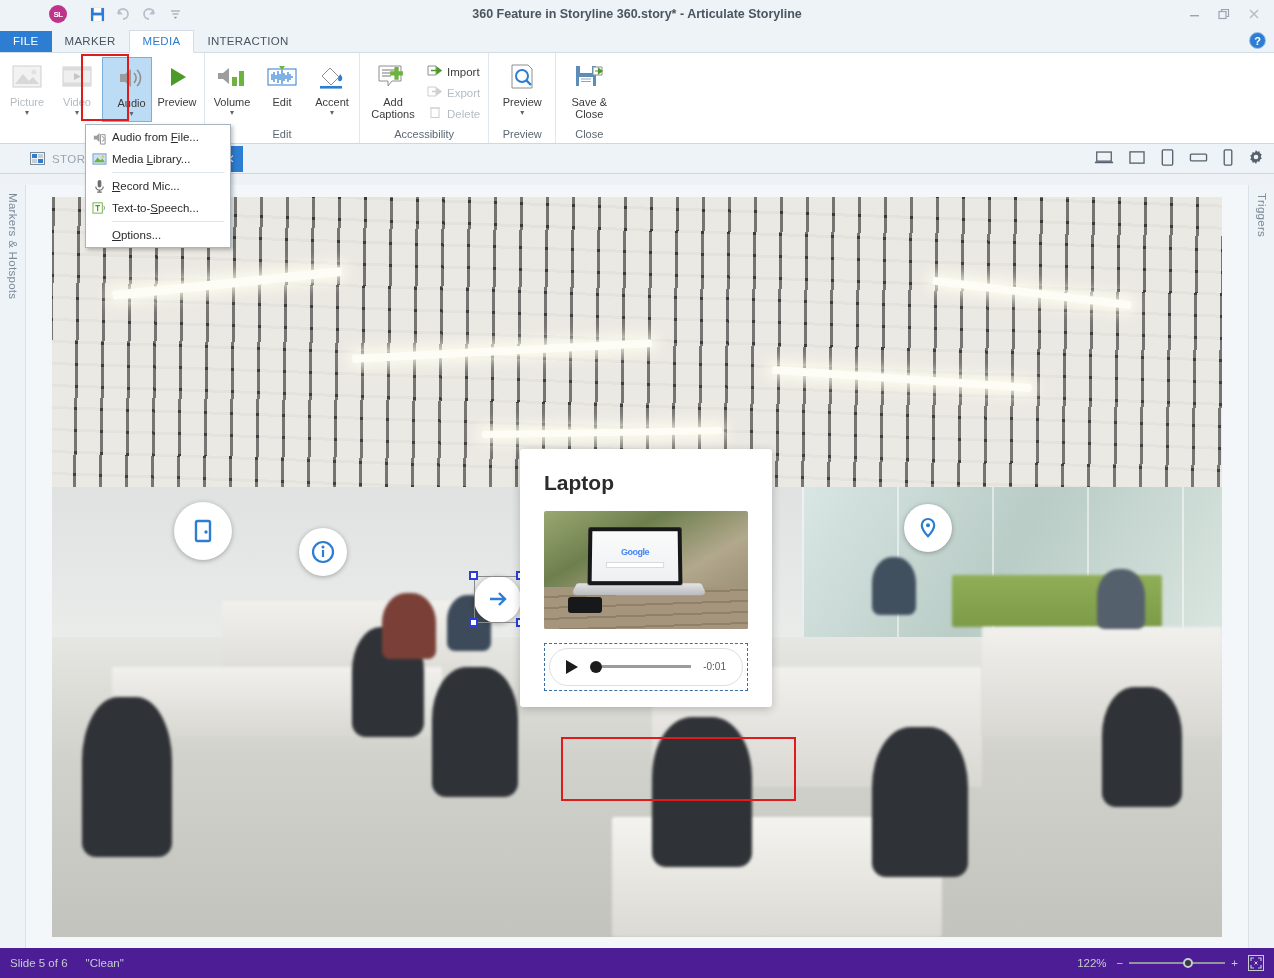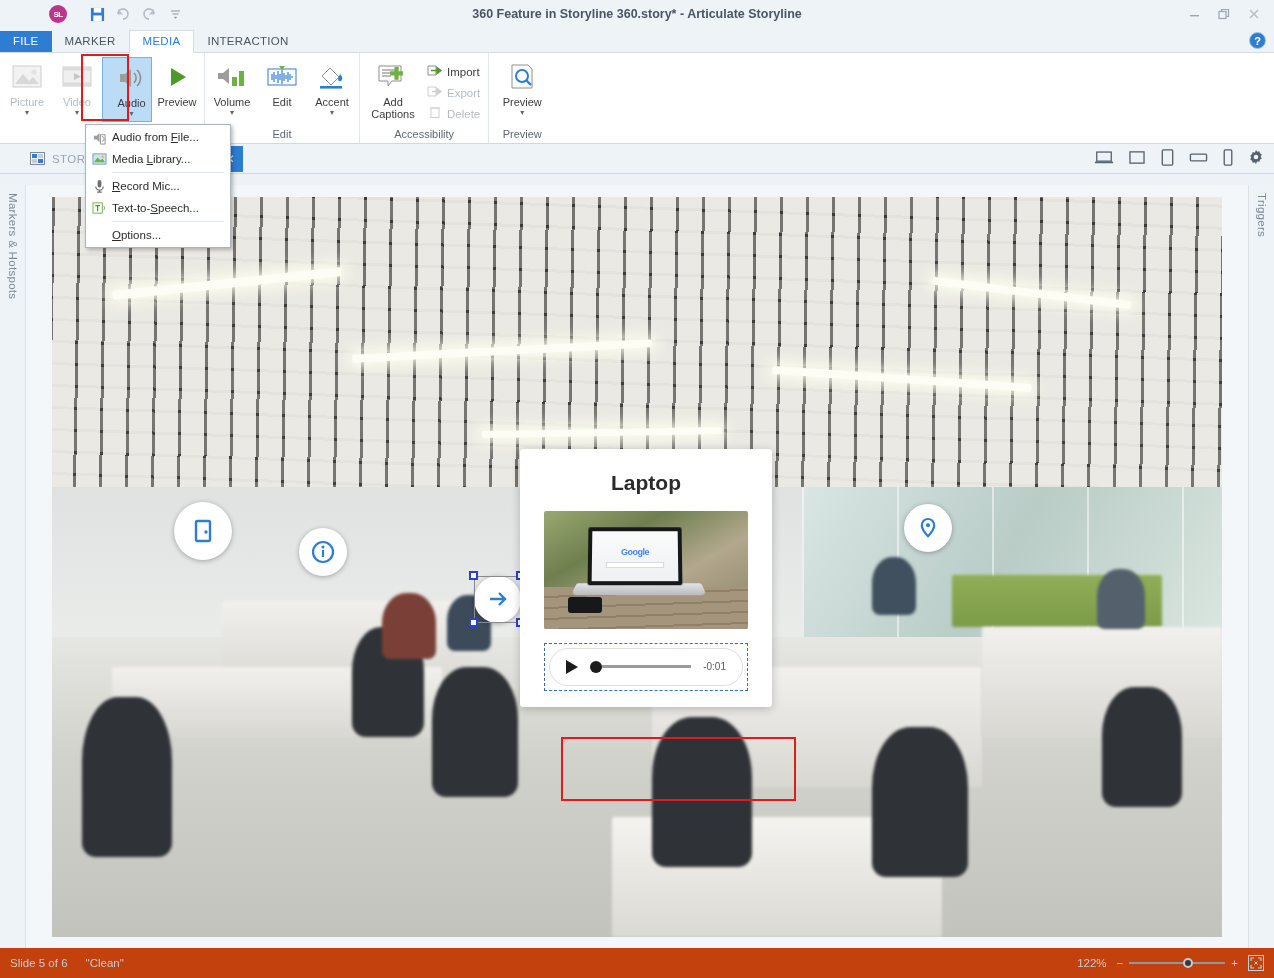--- a/index.html
+++ b/index.html
@@ -132,21 +132,20 @@
 
   
   .canvas-area {
     position: absolute; left: 26px; right: 26px; top: 185px; bottom: 30px;
     background: #f4f7fa; display: flex; align-items: center; justify-content: center;
   }
   .slide {
     position: relative; width: 1170px; height: 740px;
     background: linear-gradient(#cfd3d4, #c6cbcc);
     overflow: hidden;
-    text-align: center;
   }
 
   
   .ceiling {
     position:absolute; left:0; right:0; top:0; height:300px;
     background:
       repeating-linear-gradient(91deg, rgba(40,40,40,.55) 0 3px, rgba(236,234,228,.95) 3px 26px),
       repeating-linear-gradient(2deg, rgba(40,40,40,.45) 0 3px, rgba(222,220,214,.9) 3px 22px),
       linear-gradient(#6e6e6c, #8d8d8a);
   }
@@ -236,21 +235,21 @@
   }
   .play-tri { width:0;height:0;border-left:12px solid #1b1b1b;border-top:7px solid transparent;border-bottom:7px solid transparent; }
   .scrub { flex:1; display:flex; align-items:center; }
   .scrub .knob { width:12px; height:12px; border-radius:50%; background:#1b1b1b; }
   .scrub .track { flex:1; height:3px; background:#9b9b9b; }
   .dur { font-size: 10px; color: #5a5a5a; }
 
   
   .statusbar {
     position: absolute; left:0; right:0; bottom:0; height: 30px;
-    background: #c2410c; color: #c6ccd2; display:flex; align-items:center;
+    background: #4c1d95; color: #c6ccd2; display:flex; align-items:center;
     font-size: 11.5px;
   }
   .sb-left { margin-left: 10px; display:flex; gap: 18px; }
   .sb-right { margin-left:auto; display:flex; align-items:center; gap:10px; margin-right: 10px; }
   .zoom-slider { display:flex; align-items:center; gap:6px; }
   .zs-track { width: 96px; height: 2px; background:#8e969e; position:relative; }
   .zs-knob { position:absolute; left:54px; top:-4px; width:10px;height:10px;border-radius:50%;
              background:#343a40; border:2px solid #c6ccd2; }
   .fitbtn { width:16px;height:16px;border:1px solid #c6ccd2; display:flex;align-items:center;justify-content:center; }
 </style>
@@ -474,20 +473,41 @@
               <path d="M20.5 17.5 L25 22" stroke="#2d7dd2" stroke-width="2.4"></path>
             </svg>
         </div>
         <div class="lbl">Preview</div>
         <div class="caret">▾</div>
       </div>
     </div>
     <div class="rlabel">Preview</div>
   </div>
 
+  <div class="rgroup">
+    <div class="rbody">
+      <div class="bigbtn wide">
+        <div class="ic">
+          <svg width="32" height="28" viewBox="0 0 32 28">
+              <rect x="3" y="3" width="20" height="20" fill="#5b8db8"></rect>
+              <rect x="7" y="3" width="12" height="7" fill="#fff"></rect>
+              <rect x="6" y="14" width="14" height="9" fill="#fff"></rect>
+              <g stroke="#9aa5b0" stroke-width="1">
+                <path d="M8 16 H18"></path>
+                <path d="M8 18.5 H18"></path>
+              </g>
+              <path d="M20 4 H29 V12 H20 Z" fill="#fff" stroke="#8e8e8e"></path>
+              <path d="M22 8 H28 M25.5 5.5 L29 8 L25.5 10.5 Z" stroke="#4c9a2a" fill="#4c9a2a" stroke-width="1.2"></path>
+            </svg>
+        </div>
+        <div class="lbl">Save &amp; Close</div>
+      </div>
+    </div>
+    <div class="rlabel">Close</div>
+  </div>
 </div>
 
 <div class="red-outline" style="left:81px; top:54px; width:48px; height:67px;"></div>
 
 <div class="menu">
   <div class="menu-item">
     <span class="menu-ico">
       <svg width="15" height="15" viewBox="0 0 16 16">
           <path d="M2 6 H5 L8 3 V13 L5 10 H2 Z" fill="#9d9d9d"></path>
           <path d="M9 5 H14 V15 H9 Z" fill="#fff" stroke="#8e8e8e"></path>

